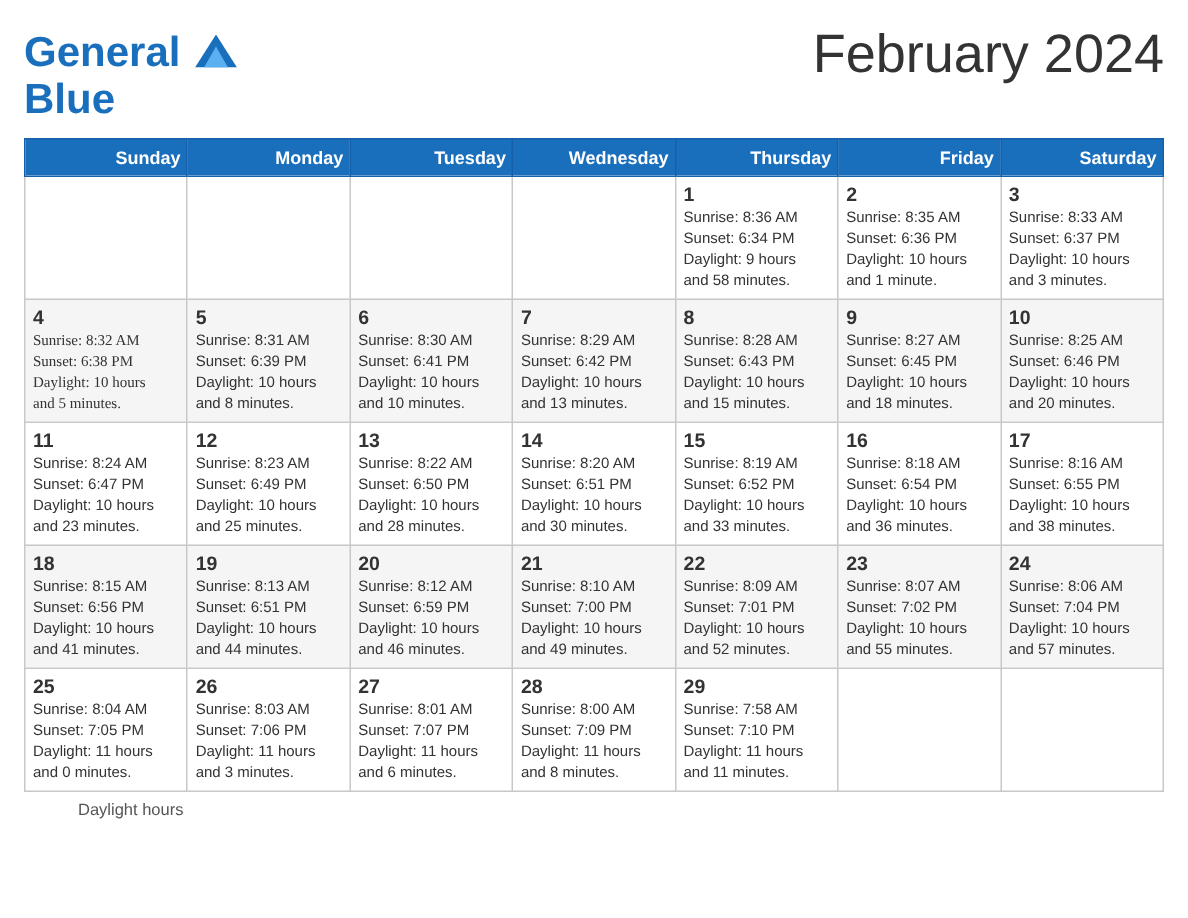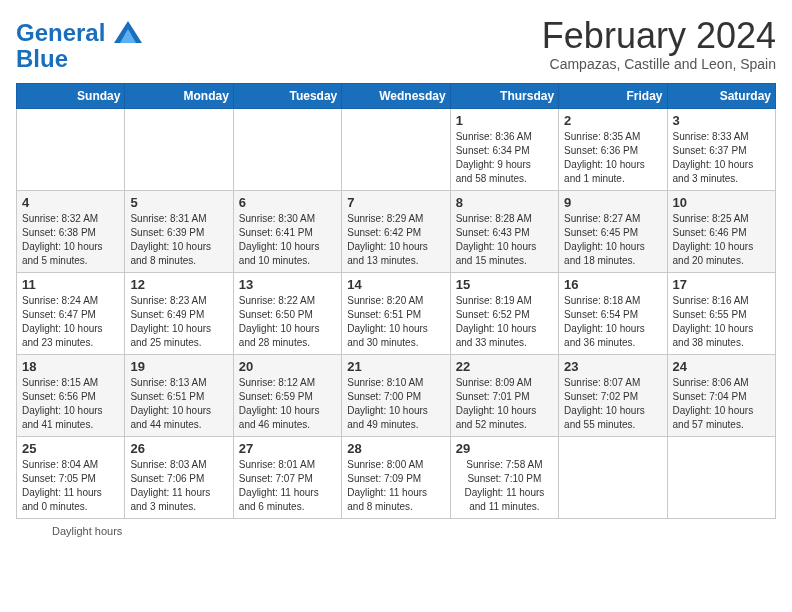--- a/index.html
+++ b/index.html
@@ -15,21 +15,21 @@
       justify-content: space-between;
       align-items: flex-start;
       margin-bottom: 10px;
     }
     .logo {
       display: flex;
       align-items: center;
       margin-top: 4px;
     }
     .logo-text {
-      font-size: 24px;
+      font-size: 28px;
       font-weight: bold;
       color: #333;
       line-height: 1.1;
     }
     .logo-text .blue { color: #1a6fbd; }
     .logo-icon {
       width: 28px;
       height: 22px;
       margin-left: 2px;
       margin-top: -6px;
@@ -106,21 +106,20 @@
         <svg class="logo-icon" viewBox="0 0 28 22" xmlns="http://www.w3.org/2000/svg" style="display:inline-block;vertical-align:middle;">
           <polygon points="0,22 14,0 28,22" fill="#1a6fbd"></polygon>
           <polygon points="6,22 14,8 22,22" fill="#5ab0f0"></polygon>
         </svg>
       </div>
       <div class="logo-text"><span class="blue">Blue</span></div>
     </div>
   </div>
   <div class="title-area">
     <div class="calendar-title">February 2024</div>
-    <div class="calendar-subtitle">Campazas, Castille and Leon, Spain</div>
   </div>
 </div>
 
 <table class="calendar-table">
   <thead>
     <tr id="header-row">
         <th>Sunday</th>
         <th>Monday</th>
         <th>Tuesday</th>
         <th>Wednesday</th>
@@ -153,21 +152,21 @@
           <span class="day-number">3</span>
           <div class="day-info" style="white-space: pre-line;">Sunrise: 8:33 AM
 Sunset: 6:37 PM
 Daylight: 10 hours
 and 3 minutes.</div>
         </td>
       </tr>
       <tr>
         <td>
           <span class="day-number">4</span>
-          <div class="day-info" style="white-space: pre-line;">Sunrise: 8:32 AM
+          <div class="day-info" style="white-space: pre-line; font-family: Liberation Serif, serif;">Sunrise: 8:32 AM
 Sunset: 6:38 PM
 Daylight: 10 hours
 and 5 minutes.</div>
         </td>
         <td>
           <span class="day-number">5</span>
           <div class="day-info" style="white-space: pre-line;">Sunrise: 8:31 AM
 Sunset: 6:39 PM
 Daylight: 10 hours
 and 8 minutes.</div>
@@ -334,21 +333,21 @@
         </td>
         <td>
           <span class="day-number">28</span>
           <div class="day-info" style="white-space: pre-line;">Sunrise: 8:00 AM
 Sunset: 7:09 PM
 Daylight: 11 hours
 and 8 minutes.</div>
         </td>
         <td>
           <span class="day-number">29</span>
-          <div class="day-info" style="white-space: pre-line; text-align: center;">Sunrise: 7:58 AM
+          <div class="day-info" style="white-space: pre-line;">Sunrise: 7:58 AM
 Sunset: 7:10 PM
 Daylight: 11 hours
 and 11 minutes.</div>
         </td>
         <td class="empty-cell"></td>
         <td class="empty-cell"></td>
       </tr>
     </tbody>
 </table>
 

